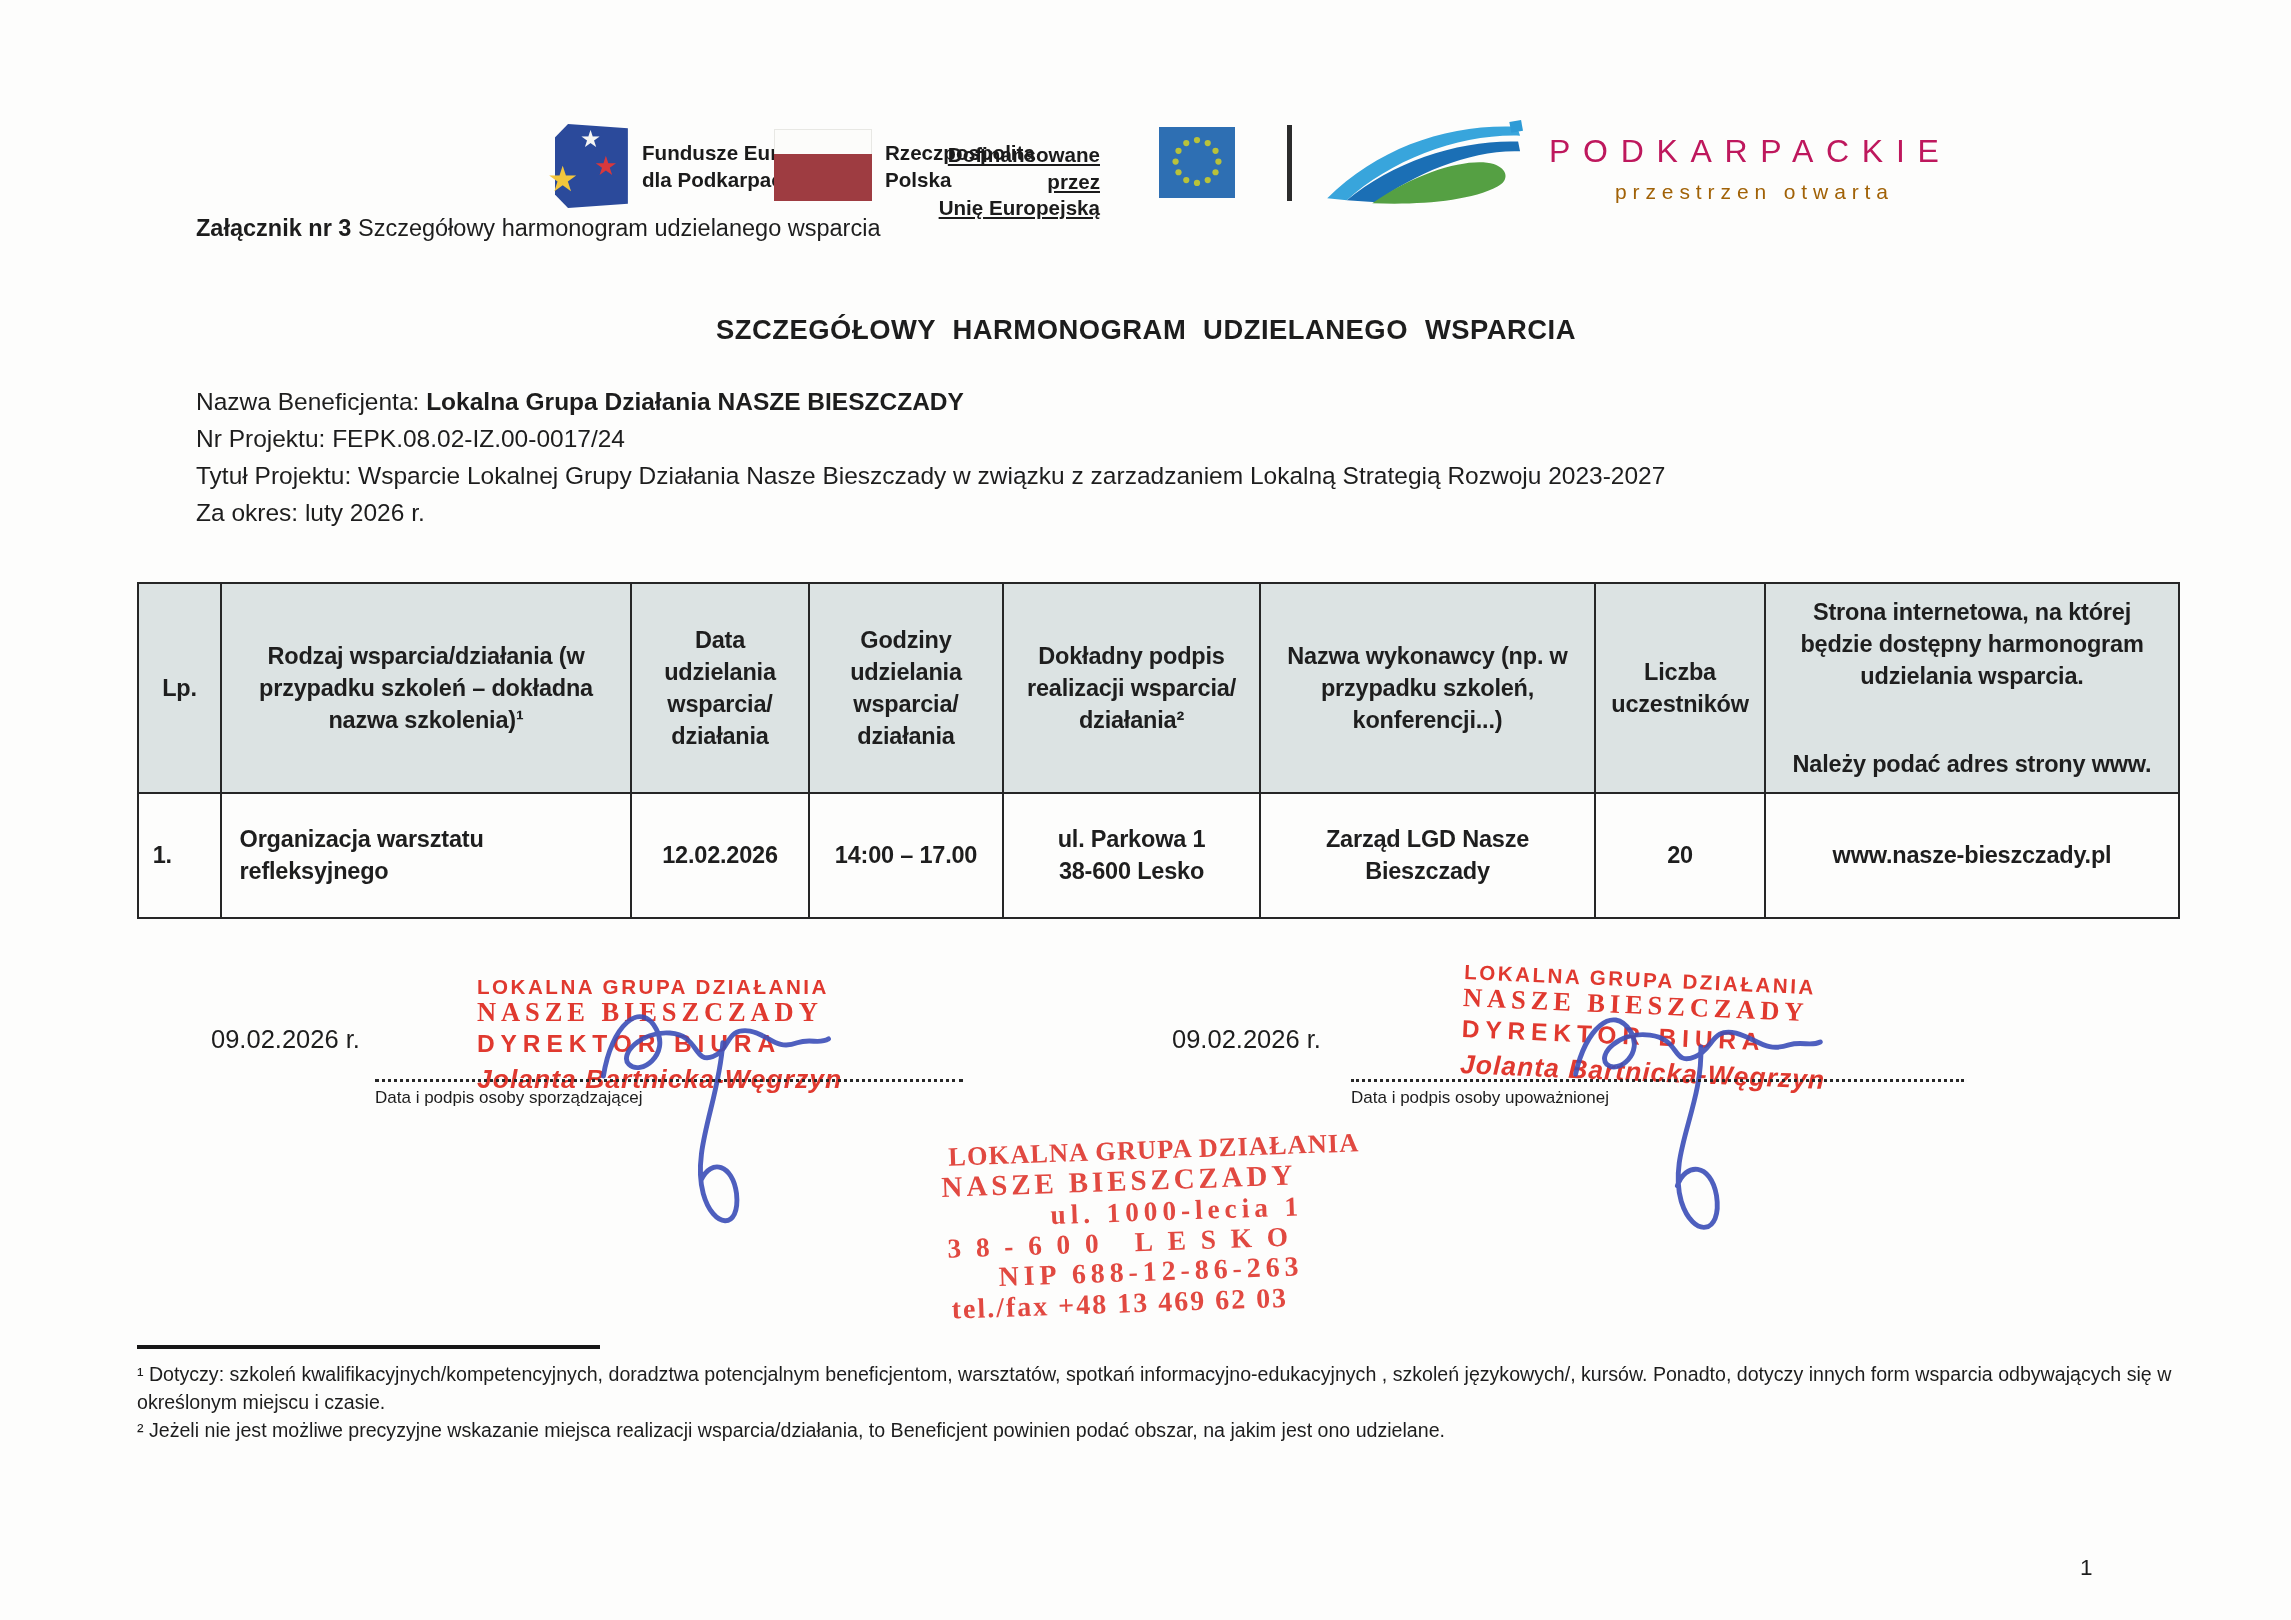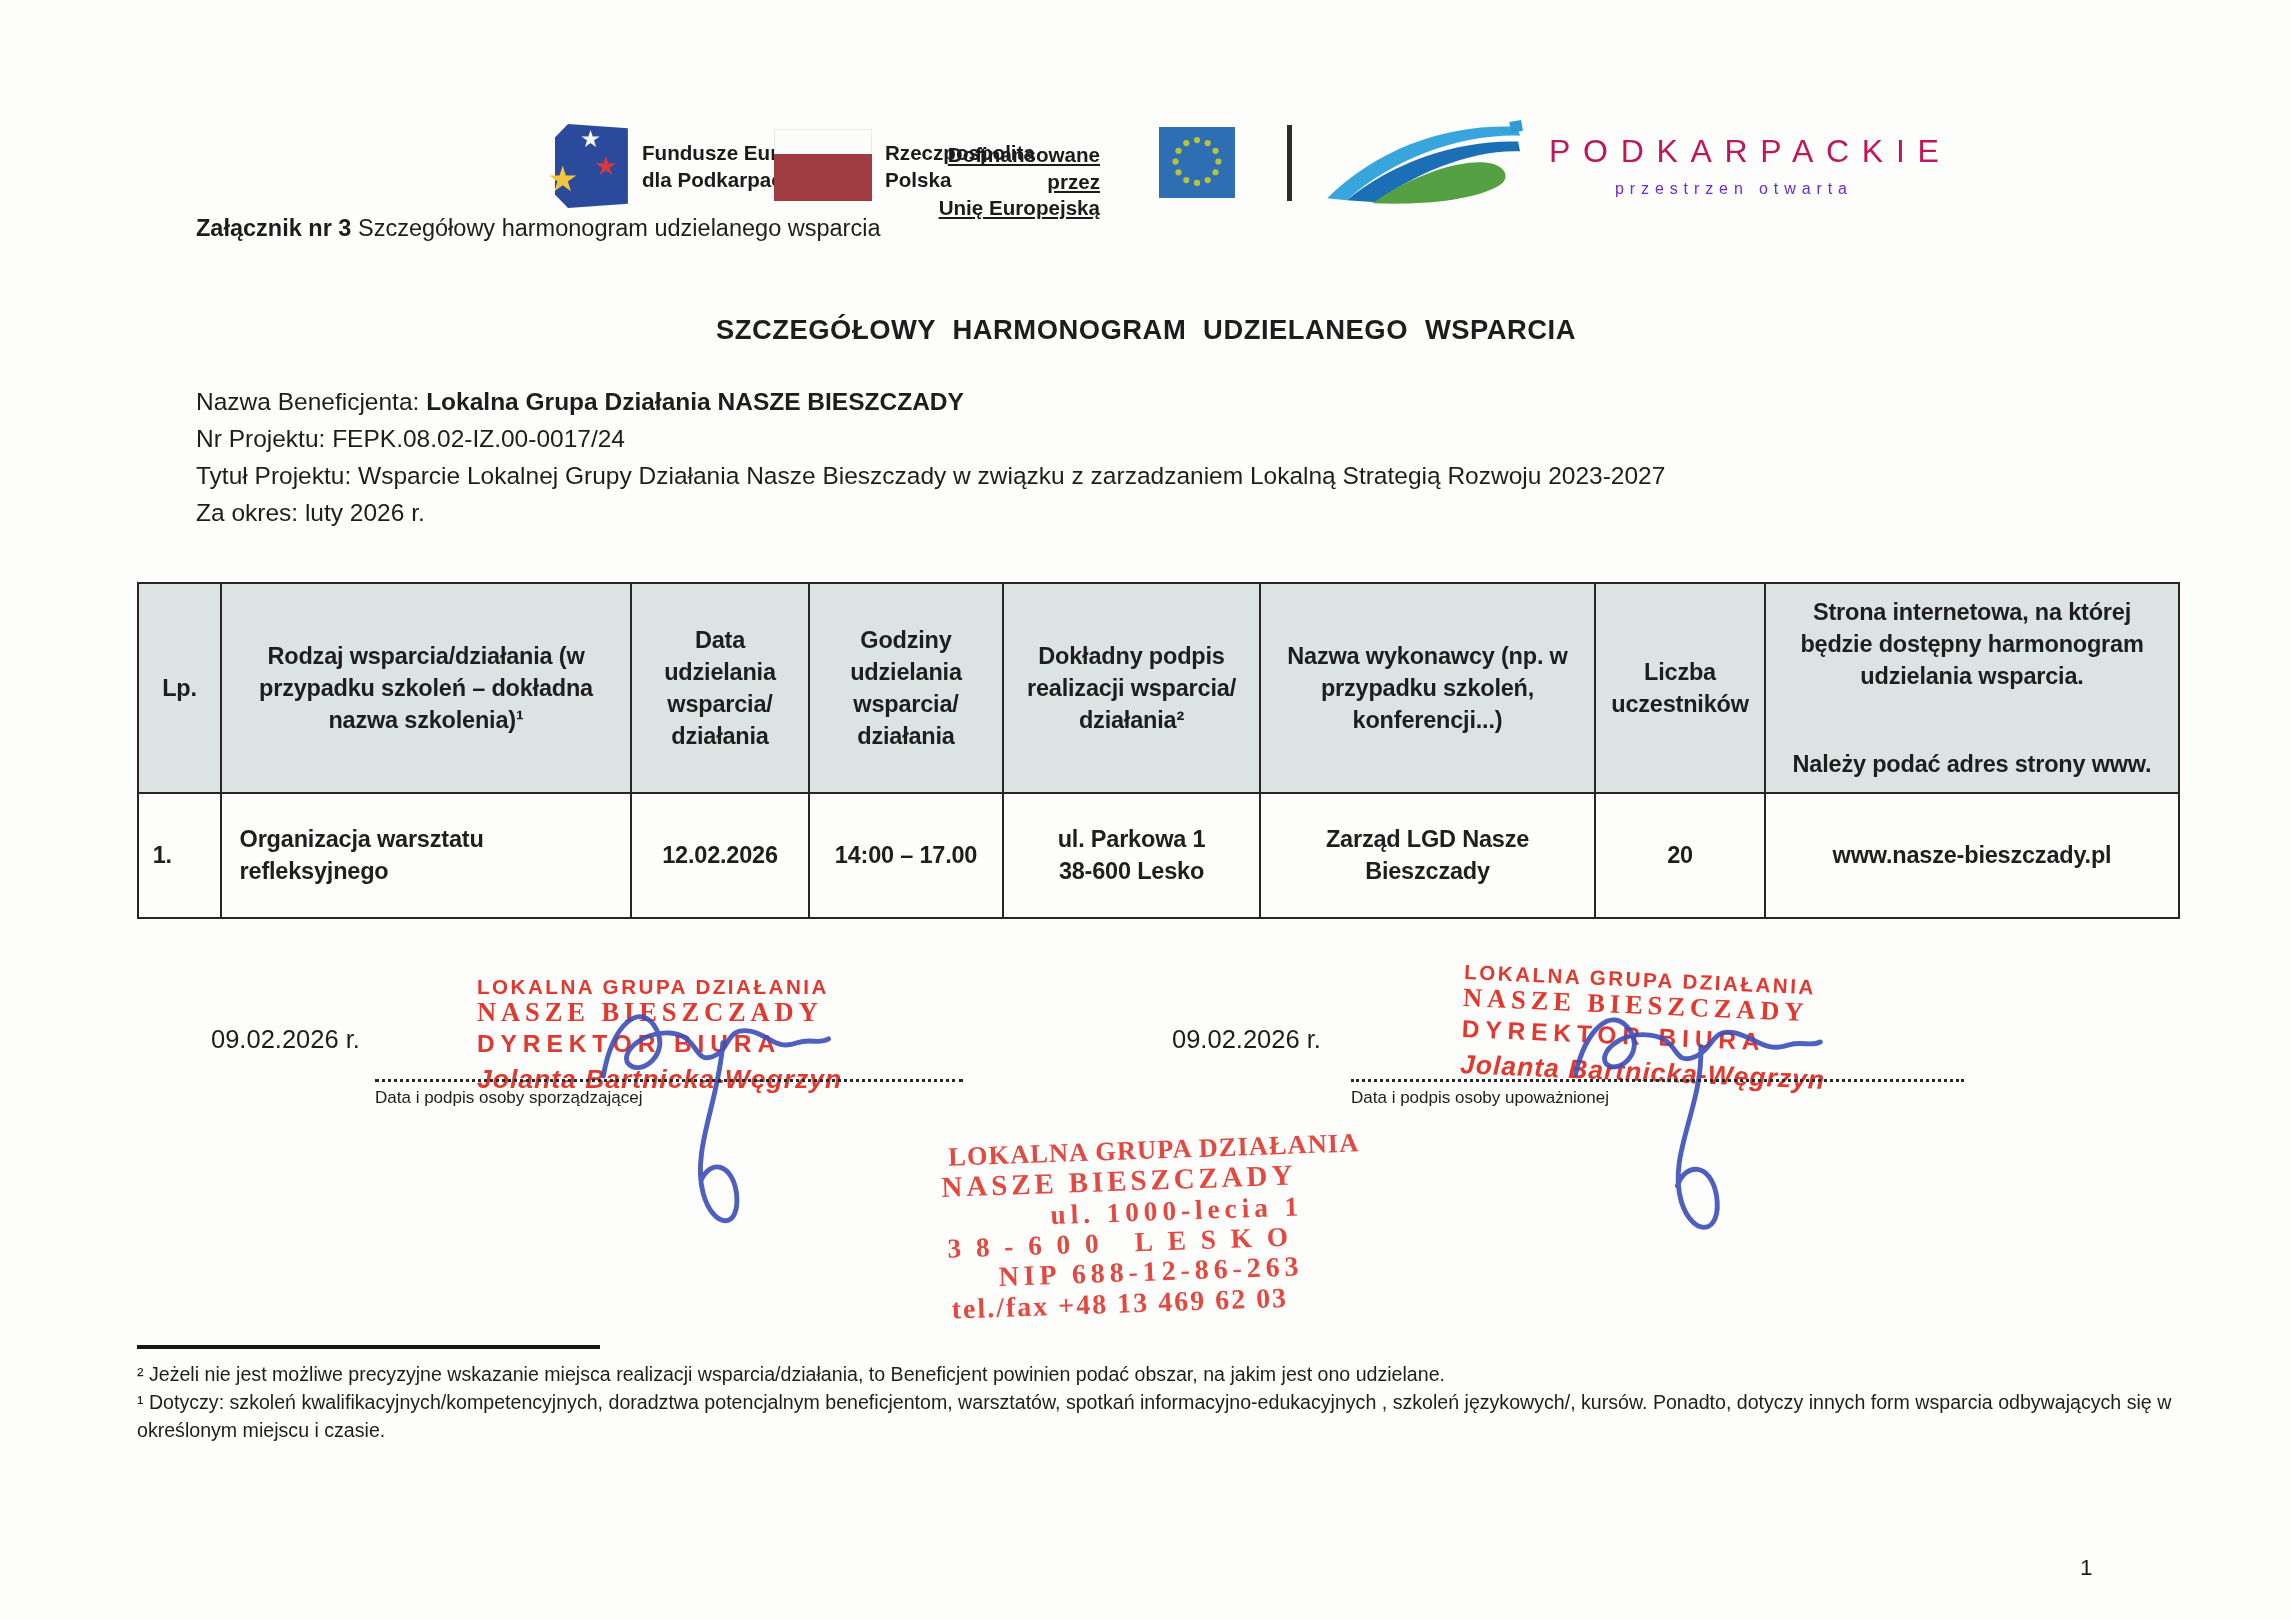--- a/index.html
+++ b/index.html
@@ -21,21 +21,21 @@
   .fe-text{left:642px;top:140px;}
   .pl-flag{left:774px;top:129px;width:98px;}
   .pl-white{height:23.5px;background:#fcfcfa;border:1px solid #e8e8e4;border-bottom:none;}
   .pl-red{height:47px;background:#9e3c41;}
   .pl-text{left:885px;top:140px;}
   .eu-text{left:919px;top:142px;width:181px;text-align:right;text-decoration:underline;}
   .eu-flag{left:1159px;top:127px;width:76px;height:71px;background:#2e6fb3;}
   .hdr-sep{left:1287px;top:125px;width:4.9px;height:76px;background:#2c2c2c;}
   .podk-swoosh{left:1325px;top:120px;width:211px;height:93px;}
   .podk-name{left:1549px;top:133px;font-size:32px;color:#be185d;letter-spacing:12.7px;white-space:nowrap;}
-  .podk-tagline{left:1615px;top:180px;font-size:16px;color:#6d28d9;letter-spacing:5.9px;white-space:nowrap;}
+  .podk-tagline{left:1615px;top:180px;font-size:21px;color:#a16207;letter-spacing:5.9px;white-space:nowrap;}
 
   
   .attachment{left:196px;top:215px;font-size:23.5px;}
   .attachment .b{font-weight:700;}
   .doc-title{left:0;top:314px;width:2292px;text-align:center;font-size:27.4px;font-weight:700;
              letter-spacing:0.5px;word-spacing:8.8px;}
   .meta{left:196px;top:383px;font-size:24.5px;line-height:37px;}
   .meta .b{font-weight:700;}
 
   
@@ -244,20 +244,20 @@
     <div class="c1">LOKALNA GRUPA DZIAŁANIA</div>
     <div class="c2">NASZE BIESZCZADY</div>
     <div class="c3">ul. 1000-lecia 1</div>
     <div class="c4">38-600 LESKO</div>
     <div class="c5">NIP 688-12-86-263</div>
     <div class="c6">tel./fax +48 13 469 62 03</div>
   </div>
 
   <div class="abs fn-rule"></div>
   <div class="abs footnotes">
+    <p>¹ Dotyczy: szkoleń kwalifikacyjnych/kompetencyjnych, doradztwa potencjalnym beneficjentom, warsztatów, spotkań informacyjno-edukacyjnych , szkoleń językowych/, kursów. Ponadto, dotyczy innych form wsparcia odbywających się w określonym miejscu i czasie.</p>
     <p>² Jeżeli nie jest możliwe precyzyjne wskazanie miejsca realizacji wsparcia/działania, to Beneficjent powinien podać obszar, na jakim jest ono udzielane.</p>
-    <p>¹ Dotyczy: szkoleń kwalifikacyjnych/kompetencyjnych, doradztwa potencjalnym beneficjentom, warsztatów, spotkań informacyjno-edukacyjnych , szkoleń językowych/, kursów. Ponadto, dotyczy innych form wsparcia odbywających się w określonym miejscu i czasie.</p>
   </div>
 
   <div class="abs page-number">1</div>
 
 </div>
 
 
 </body></html>

